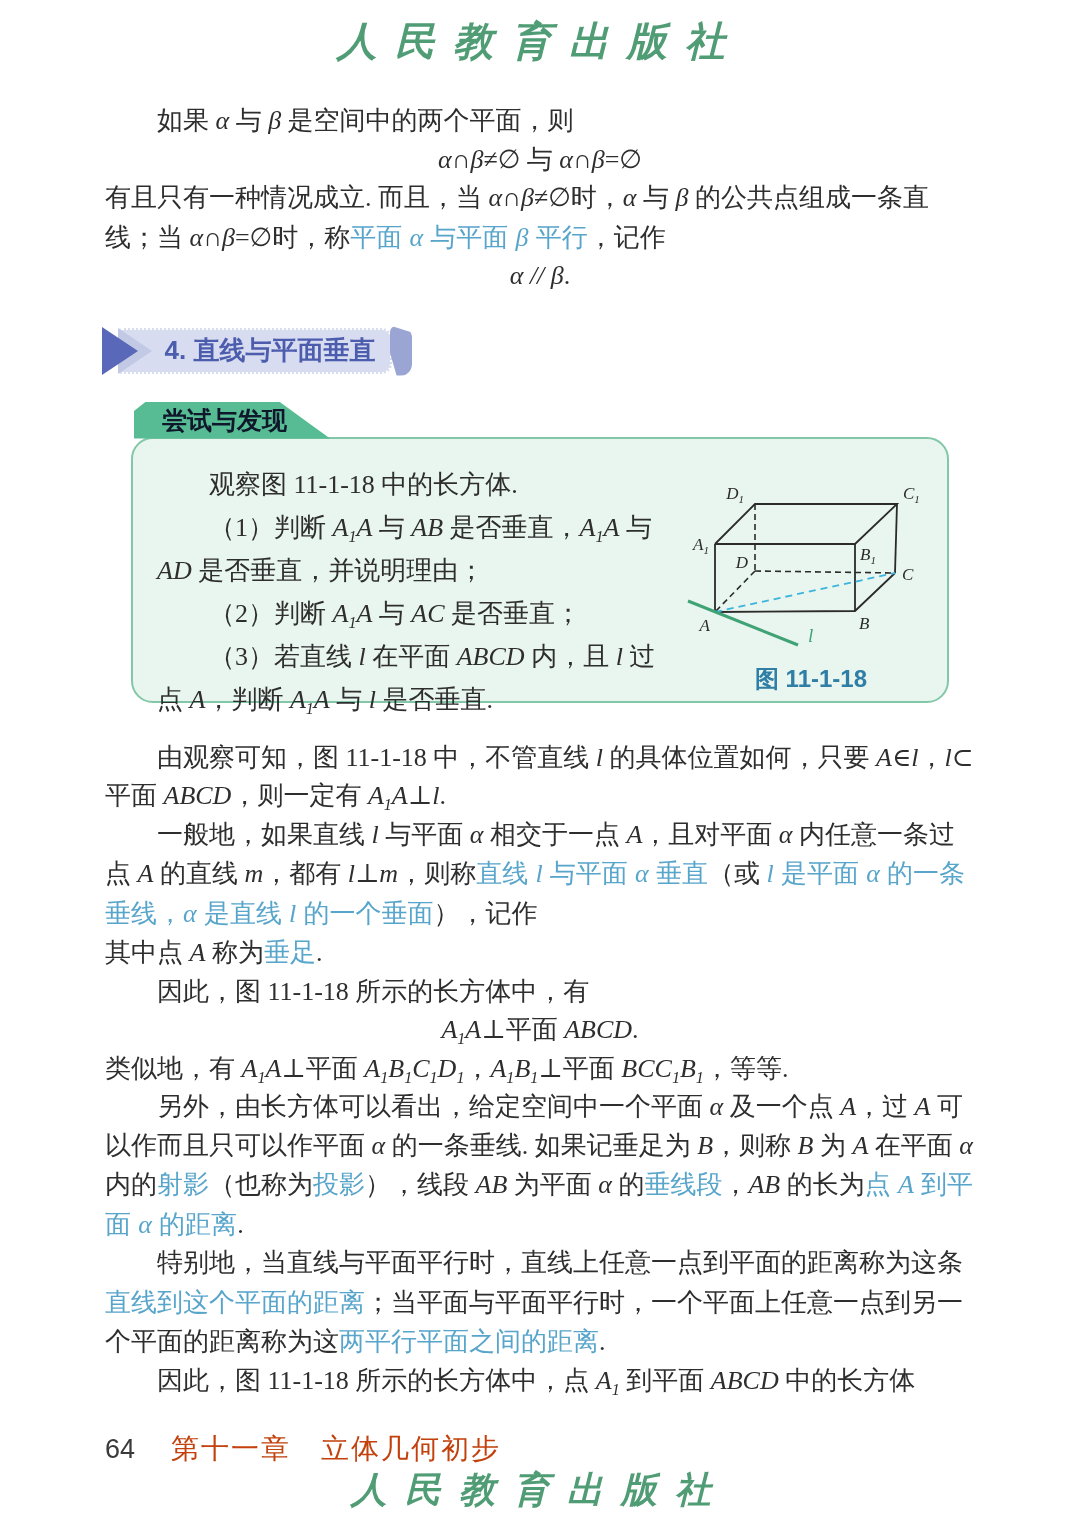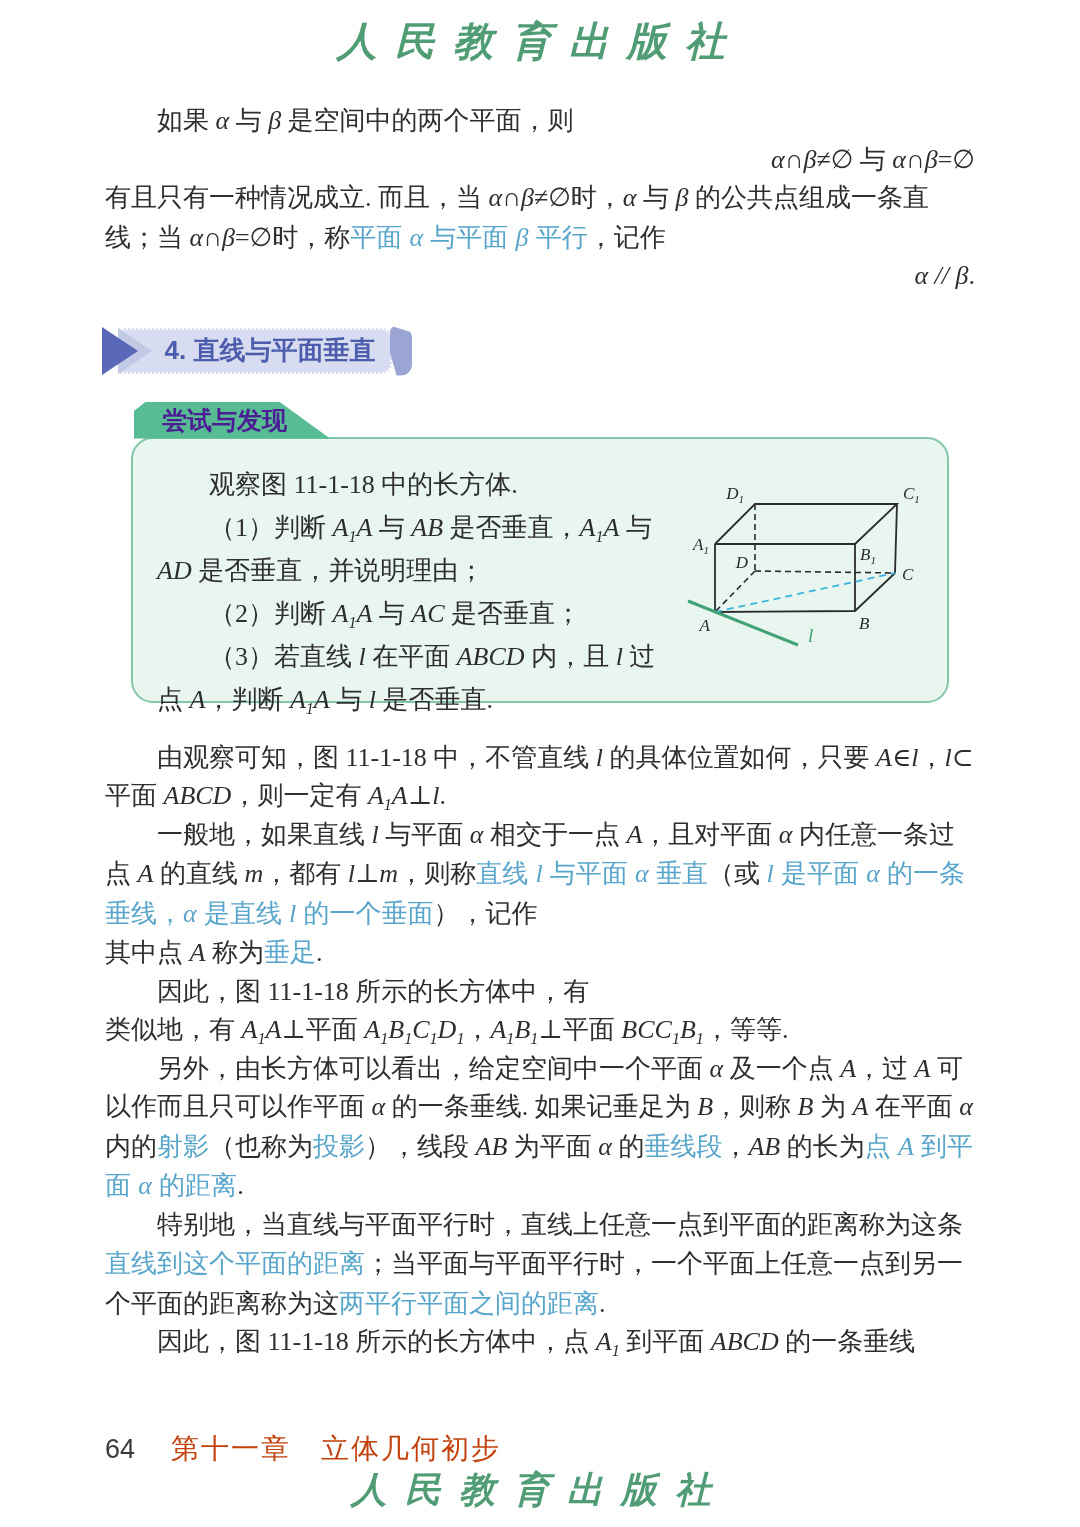--- a/index.html
+++ b/index.html
@@ -35,21 +35,21 @@
     font-style:italic;
     font-weight:bold;
     letter-spacing:18px;
     opacity:.9;
   }
   .logo.top{padding-top:14px;font-size:40px;height:78px;}
   .logo.bottom{position:absolute;top:1466px;left:0;font-size:36px;}
   
   .para{margin:0;}
   .para.indent{text-indent:2em;}
-  .para.center{text-align:right;text-indent:0;}
+  .para.center{text-align:center;text-indent:0;}
   .para.flush{text-indent:0;}
   .seg-v,.seg-bv{font-style:italic;font-family:"Liberation Serif","DejaVu Serif",serif;}
   .seg-b,.seg-bv{color:var(--blue);}
   .seg-b{font-family:"Liberation Sans","DejaVu Sans",sans-serif;}
   sub.seg-sub,sub.seg-bsub{font-size:.62em;font-style:italic;line-height:0;}
   
   .intro{
     margin:24px 105px 0 105px;
     font-size:26px;
     line-height:38.5px;
@@ -89,21 +89,21 @@
   .discover{
     margin:26px 130px 0 131px;
     position:relative;
   }
   .discover-tab{
     position:relative;
     z-index:2;
     margin-left:3px;
     width:196px;height:37px;
     background:var(--box-green);
-    color:#4c1d95;
+    color:#0f172a;
     font-family:"Liberation Sans","DejaVu Sans",sans-serif;
     font-weight:bold;font-size:25px;
     line-height:37px;
     padding-left:28px;
     clip-path:polygon(0 100%,0 26%,12px 0,74% 0,100% 100%);
   }
   .discover-body{
     margin-top:-2px;
     width:818px;height:266px;
     background:var(--box-bg);
@@ -210,33 +210,35 @@
           <text class="fig-label" x="62" y="28" text-anchor="end"><tspan>D</tspan><tspan class="sub" dy="4">1</tspan></text>
           <text class="fig-label" x="221" y="28"><tspan>C</tspan><tspan class="sub" dy="4">1</tspan></text>
           <text class="fig-label" x="27" y="79" text-anchor="end"><tspan>A</tspan><tspan class="sub" dy="4">1</tspan></text>
           <text class="fig-label" x="178" y="89"><tspan>B</tspan><tspan class="sub" dy="4">1</tspan></text>
           <text class="fig-label" x="66" y="97" text-anchor="end"><tspan>D</tspan></text>
           <text class="fig-label" x="220" y="109"><tspan>C</tspan></text>
           <text class="fig-label" x="28" y="160" text-anchor="end"><tspan>A</tspan></text>
           <text class="fig-label" x="177" y="158"><tspan>B</tspan></text>
           <text class="fig-line-label" x="126" y="171">l</text>
         </svg>
+        <div class="fig-caption">图 11-1-18</div>
       </div>
     </div>
   </div>
 
   <div class="main-text">
       <p class="para indent"><span class="seg-n">由观察可知，图 11-1-18 中，不管直线 </span><span class="seg-v">l</span><span class="seg-n"> 的具体位置如何，只要 </span><span class="seg-v">A</span><span class="seg-n">∈</span><span class="seg-v">l</span><span class="seg-n">，</span><span class="seg-v">l</span><span class="seg-n">⊂平面 </span><span class="seg-v">ABCD</span><span class="seg-n">，则一定有 </span><span class="seg-v">A</span><sub class="seg-sub">1</sub><span class="seg-v">A</span><span class="seg-n">⊥</span><span class="seg-v">l</span><span class="seg-n">.</span></p>
       <p class="para indent"><span class="seg-n">一般地，如果直线 </span><span class="seg-v">l</span><span class="seg-n"> 与平面 </span><span class="seg-v">α</span><span class="seg-n"> 相交于一点 </span><span class="seg-v">A</span><span class="seg-n">，且对平面 </span><span class="seg-v">α</span><span class="seg-n"> 内任意一条过点 </span><span class="seg-v">A</span><span class="seg-n"> 的直线 </span><span class="seg-v">m</span><span class="seg-n">，都有 </span><span class="seg-v">l</span><span class="seg-n">⊥</span><span class="seg-v">m</span><span class="seg-n">，则称</span><span class="seg-b">直线 </span><span class="seg-bv">l</span><span class="seg-b"> 与平面 </span><span class="seg-bv">α</span><span class="seg-b"> 垂直</span><span class="seg-n">（或 </span><span class="seg-bv">l</span><span class="seg-b"> 是平面 </span><span class="seg-bv">α</span><span class="seg-b"> 的一条垂线，</span><span class="seg-bv">α</span><span class="seg-b"> 是直线 </span><span class="seg-bv">l</span><span class="seg-b"> 的一个垂面</span><span class="seg-n">），记作</span></p>
       <p class="para flush"><span class="seg-n">其中点 </span><span class="seg-v">A</span><span class="seg-n"> 称为</span><span class="seg-b">垂足</span><span class="seg-n">.</span></p>
       <p class="para indent"><span class="seg-n">因此，图 11-1-18 所示的长方体中，有</span></p>
+      <p class="para center"><span class="seg-v">A</span><sub class="seg-sub">1</sub><span class="seg-v">A</span><span class="seg-n">⊥平面 </span><span class="seg-v">ABCD</span><span class="seg-n">.</span></p>
       <p class="para flush"><span class="seg-n">类似地，有 </span><span class="seg-v">A</span><sub class="seg-sub">1</sub><span class="seg-v">A</span><span class="seg-n">⊥平面 </span><span class="seg-v">A</span><sub class="seg-sub">1</sub><span class="seg-v">B</span><sub class="seg-sub">1</sub><span class="seg-v">C</span><sub class="seg-sub">1</sub><span class="seg-v">D</span><sub class="seg-sub">1</sub><span class="seg-n">，</span><span class="seg-v">A</span><sub class="seg-sub">1</sub><span class="seg-v">B</span><sub class="seg-sub">1</sub><span class="seg-n">⊥平面 </span><span class="seg-v">BCC</span><sub class="seg-sub">1</sub><span class="seg-v">B</span><sub class="seg-sub">1</sub><span class="seg-n">，等等.</span></p>
       <p class="para indent"><span class="seg-n">另外，由长方体可以看出，给定空间中一个平面 </span><span class="seg-v">α</span><span class="seg-n"> 及一个点 </span><span class="seg-v">A</span><span class="seg-n">，过 </span><span class="seg-v">A</span><span class="seg-n"> 可以作而且只可以作平面 </span><span class="seg-v">α</span><span class="seg-n"> 的一条垂线. 如果记垂足为 </span><span class="seg-v">B</span><span class="seg-n">，则称 </span><span class="seg-v">B</span><span class="seg-n"> 为 </span><span class="seg-v">A</span><span class="seg-n"> 在平面 </span><span class="seg-v">α</span><span class="seg-n"> 内的</span><span class="seg-b">射影</span><span class="seg-n">（也称为</span><span class="seg-b">投影</span><span class="seg-n">），线段 </span><span class="seg-v">AB</span><span class="seg-n"> 为平面 </span><span class="seg-v">α</span><span class="seg-n"> 的</span><span class="seg-b">垂线段</span><span class="seg-n">，</span><span class="seg-v">AB</span><span class="seg-n"> 的长为</span><span class="seg-b">点 </span><span class="seg-bv">A</span><span class="seg-b"> 到平面 </span><span class="seg-bv">α</span><span class="seg-b"> 的距离</span><span class="seg-n">.</span></p>
       <p class="para indent"><span class="seg-n">特别地，当直线与平面平行时，直线上任意一点到平面的距离称为这条</span><span class="seg-b">直线到这个平面的距离</span><span class="seg-n">；当平面与平面平行时，一个平面上任意一点到另一个平面的距离称为这</span><span class="seg-b">两平行平面之间的距离</span><span class="seg-n">.</span></p>
-      <p class="para indent"><span class="seg-n">因此，图 11-1-18 所示的长方体中，点 </span><span class="seg-v">A</span><sub class="seg-sub">1</sub><span class="seg-n"> 到平面 </span><span class="seg-v">ABCD</span><span class="seg-n"> 的一条垂线</span></p>
+      <p class="para indent"><span class="seg-n">因此，图 11-1-18 所示的长方体中，点 </span><span class="seg-v">A</span><sub class="seg-sub">1</sub><span class="seg-n"> 到平面 </span><span class="seg-v">ABCD</span><span class="seg-n"> 中的长方体</span></p>
     </div>
 
   <div class="footer">
     <span class="page-num">64</span>
     <span class="chapter">第十一章　立体几何初步</span>
   </div>
 
   <div class="logo bottom">人民教育出版社</div>
 
 </div>

